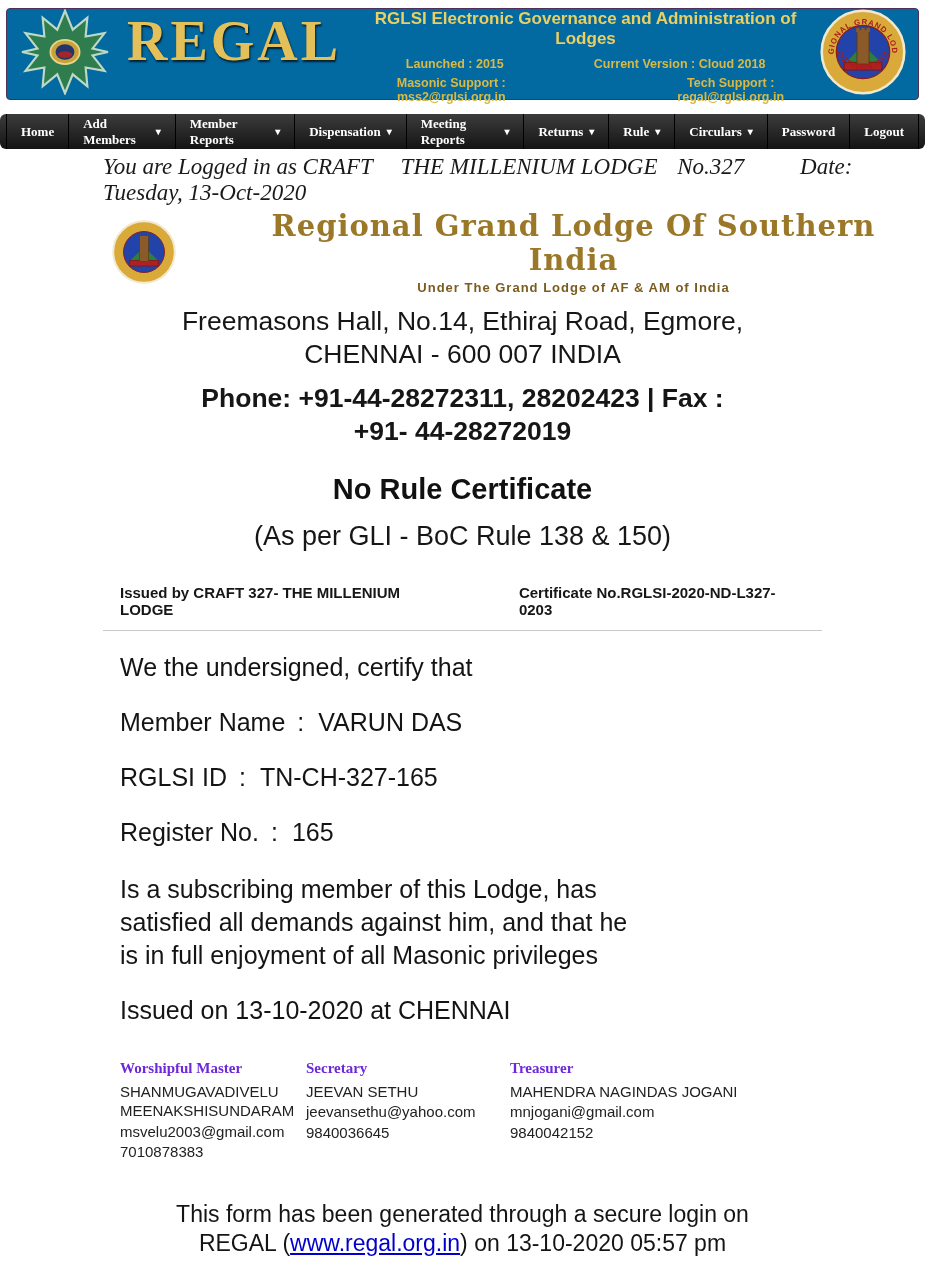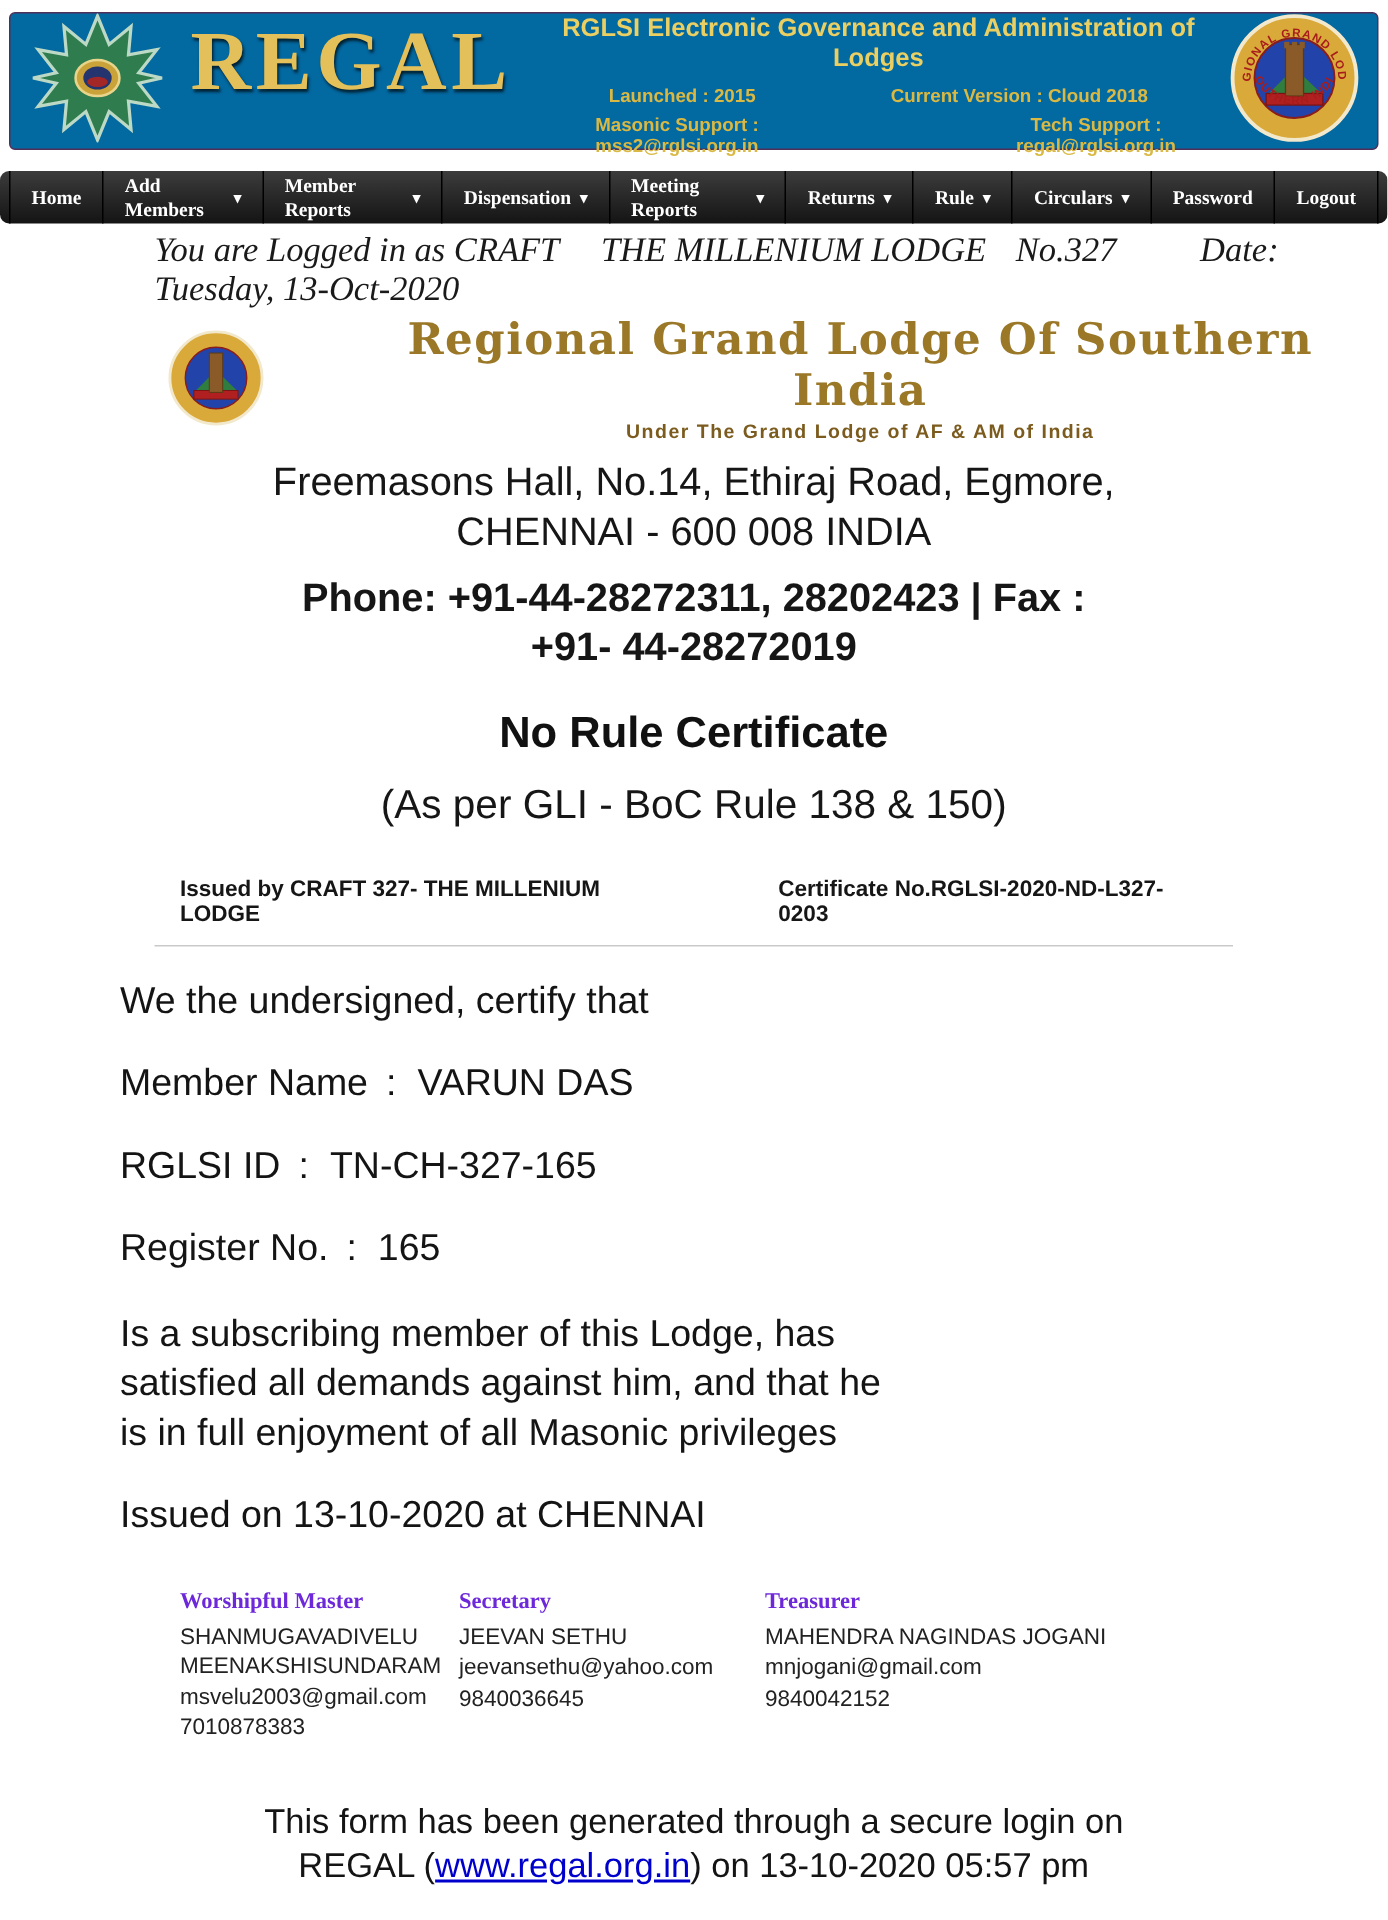--- a/index.html
+++ b/index.html
@@ -53,21 +53,21 @@
   
   .cert-title { text-align: center; font-size: 29px; font-weight: bold; margin-top: 25px; }
   .cert-sub   { text-align: center; font-size: 27px; margin-top: 15px; color: #161616; }
 
   .issuedby-row { margin: 32px 103px 0; padding: 0 17px 12px;
                   border-bottom: 1px solid #c9c9c9;
                   display: flex; font-size: 15px; font-weight: bold; color: #161616; }
   .issuedby-row .certno { margin-left: 66px; }
 
   
-  .cert-body { margin-left: 80px; font-size: 25px; color: #141414; }
+  .cert-body { margin-left: 120px; font-size: 25px; color: #141414; }
   .cert-body .intro { margin-top: 22px; }
   .field { margin-top: 26px; }
   .field .sep { margin: 0 14px 0 12px; }
   .para { margin-top: 26px; line-height: 33px; }
   .para span { display: block; }
   .issued-on { margin-top: 24px; }
 
   
   .signs { display: flex; margin: 34px 0 0 120px; font-size: 15px;
            line-height: 19.5px; color: #222; }
@@ -190,21 +190,21 @@
   </svg>
   <div class="lodge-titles">
     <div class="lodge-title">Regional Grand Lodge Of Southern India</div>
     <div class="lodge-sub">Under The Grand Lodge of AF &amp; AM of India</div>
   </div>
 </div>
 
 <div class="address">
   <div>
     <span style="display:block">Freemasons Hall, No.14, Ethiraj Road, Egmore,</span>
-    <span style="display:block">CHENNAI - 600 008 INDIA</span>
+    <span style="display:block">CHENNAI - 600 007 INDIA</span>
   </div>
   <div class="blk2">
     <span style="display:block">Phone: +91-44-28272311, 28202423   |   Fax :</span>
     <span style="display:block">+91- 44-28272019</span>
   </div>
 </div>
 
 <div class="cert-title">No Rule Certificate</div>
 <div class="cert-sub">(As per GLI - BoC Rule 138 &amp; 150)</div>
 

